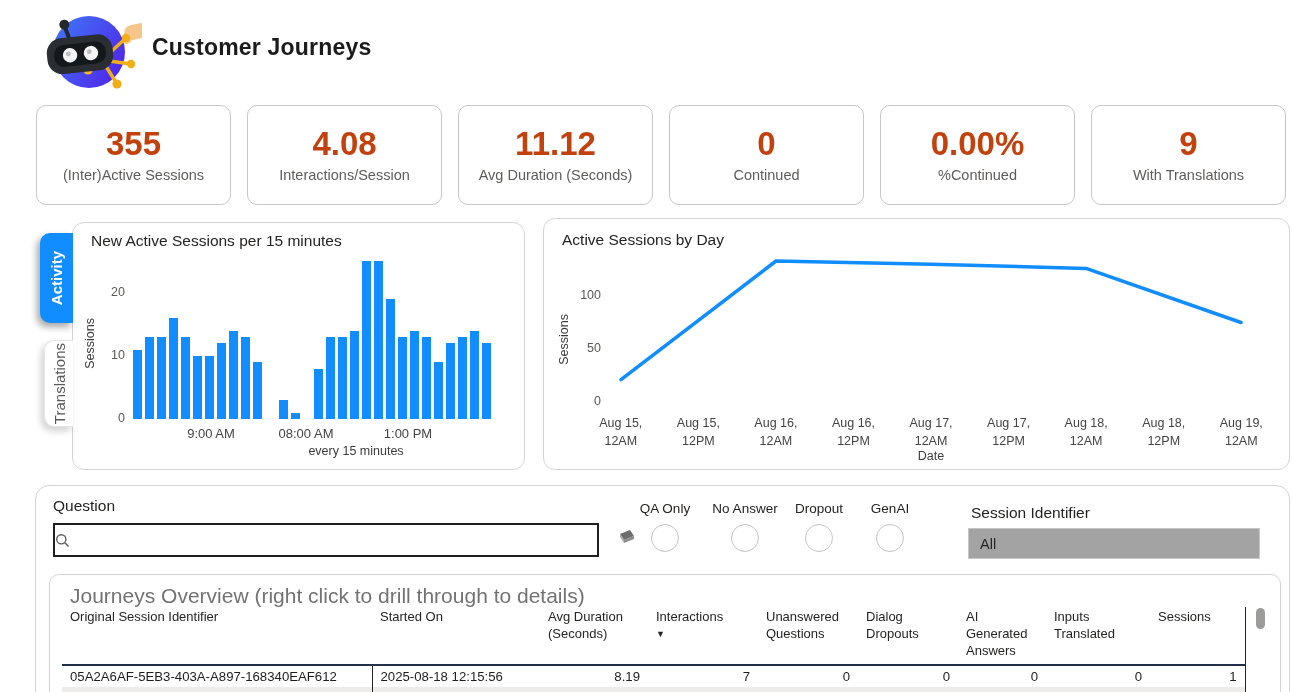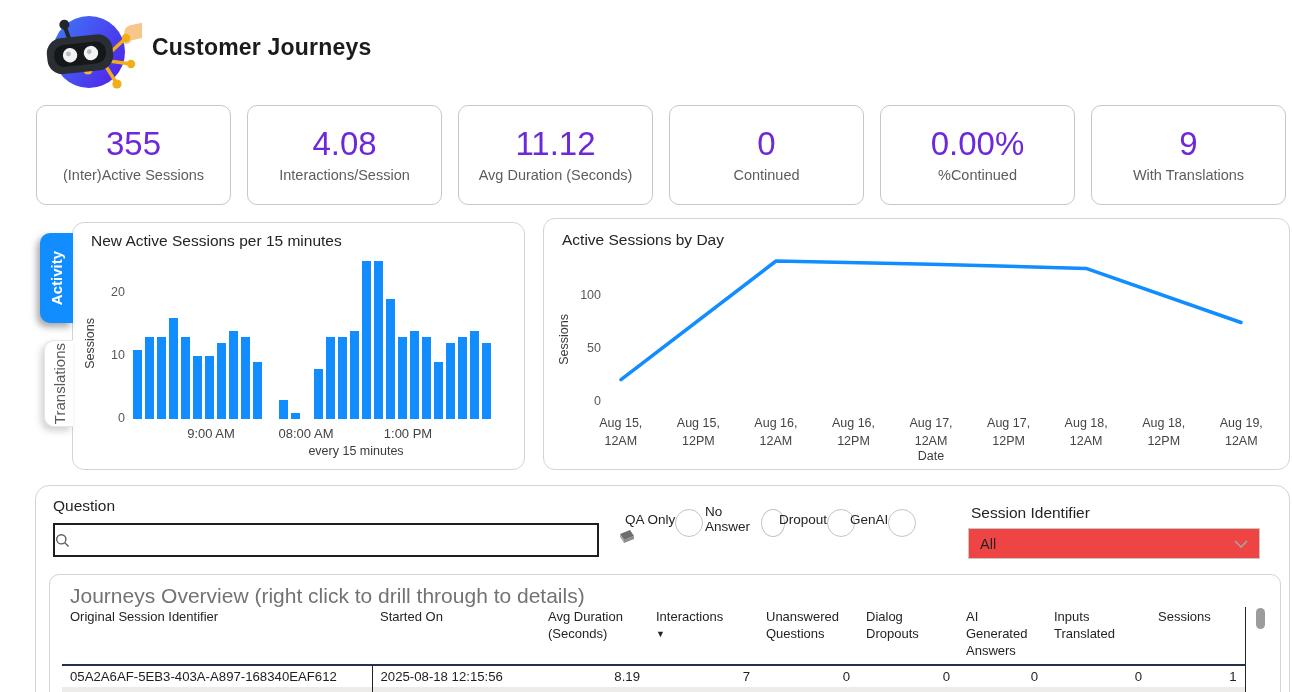--- a/index.html
+++ b/index.html
@@ -11,21 +11,21 @@
   .vtext { writing-mode:vertical-rl; transform:rotate(180deg); }
 
   
   .logo { left:42px; top:6px; width:100px; height:90px; }
   .page-title { left:152px; top:34px; font-size:23px; font-weight:600; color:#1b1b1b; letter-spacing:.2px; }
 
   
   .kpi-row { left:36px; top:105px; width:1250px; height:100px; display:flex; gap:16px; }
   .kpi-card { flex:1; border:1px solid #c7c7c7; border-radius:10px; background:#fff;
               display:flex; flex-direction:column; align-items:center; justify-content:center; gap:7px; }
-  .kpi-value { font-size:33px; font-weight:400; color:#6d28d9; line-height:1; }
+  .kpi-value { font-size:33px; font-weight:700; color:#c2410c; line-height:1; }
   .kpi-label { font-size:14.5px; color:#5f5d5b; }
 
   
   .tab { display:flex; align-items:center; justify-content:center; cursor:pointer; z-index:3; }
   .tab-active { left:40px; top:233px; width:33px; height:90px; background:#118dff;
                 border-radius:10px 0 0 10px; box-shadow:-3px 4px 7px rgba(0,0,0,.35); }
   .tab-active .vtext { color:#fff; font-weight:700; font-size:15px; }
   .tab-idle { left:44px; top:340px; width:29px; height:87px; background:#fff; border:1px solid #e6e6e6; border-right:none;
               border-radius:10px 0 0 10px; box-shadow:-3px 4px 7px rgba(0,0,0,.18); }
   .tab-idle .vtext { color:#5a5a5a; font-size:15px; }
@@ -47,24 +47,24 @@
   #line-xlabels .lx { flex:1; text-align:center; font-size:12.5px; color:#444; white-space:pre-line; line-height:1.45; }
 
   
   .panel-filter { left:35px; top:485px; width:1255px; height:240px; border-radius:14px; }
   .q-label, .sid-label { position:absolute; font-size:15.5px; color:#252423; }
   .search-box { position:absolute; left:17px; top:37px; width:546px; height:34px; border:2px solid #1f1e1d; background:#fff; display:flex; align-items:center; }
   .search-box input { flex:1; border:none; outline:none; font-size:15px; color:#252423; padding:0 8px 0 14px; font-family:"Liberation Sans",sans-serif; }
   .search-box input::placeholder { color:#605e5c; opacity:1; }
   .search-glass { margin-right:12px; flex:0 0 auto; }
   .eraser-btn { position:absolute; left:577px; top:44px; width:24px; height:20px; cursor:pointer; }
-  .toggle-item { position:absolute; top:15px; width:80px; display:flex; flex-direction:row; align-items:center; }
+  .toggle-item { position:absolute; top:15px; width:80px; display:flex; flex-direction:column; align-items:center; }
   .toggle-label { font-size:13.5px; color:#252423; }
   .toggle-circle { margin-top:8px; width:28px; height:28px; border-radius:50%; border:1.5px solid #c6c4c2; background:#fff; cursor:pointer; }
-  .sid-box { position:absolute; left:932px; top:42px; width:292px; height:31px; border:1px solid #c8c6c4; background:#ef4444;
+  .sid-box { position:absolute; left:932px; top:42px; width:292px; height:31px; border:1px solid #c8c6c4; background:#a3a3a3;
              display:flex; align-items:center; cursor:pointer; }
   .sid-value { flex:1; font-size:14.5px; color:#252423; padding-left:11px; }
   .sid-chev { margin-right:10px; }
 
   
   .panel-table { position:absolute; left:13px; top:88px; width:1232px; height:150px; border:1px solid #d6d4d2; border-radius:10px; background:#fff; }
   .table-title { position:absolute; left:12px; top:9px; font-size:21px; color:#737373;margin-left:8px; }
   table.grid { position:absolute; left:12px; top:32px; width:1183px; border-collapse:collapse; table-layout:fixed;
                border-right:1px solid #252423; }
   table.grid th { font-size:13px; font-weight:400; color:#252423; text-align:left; vertical-align:top;

